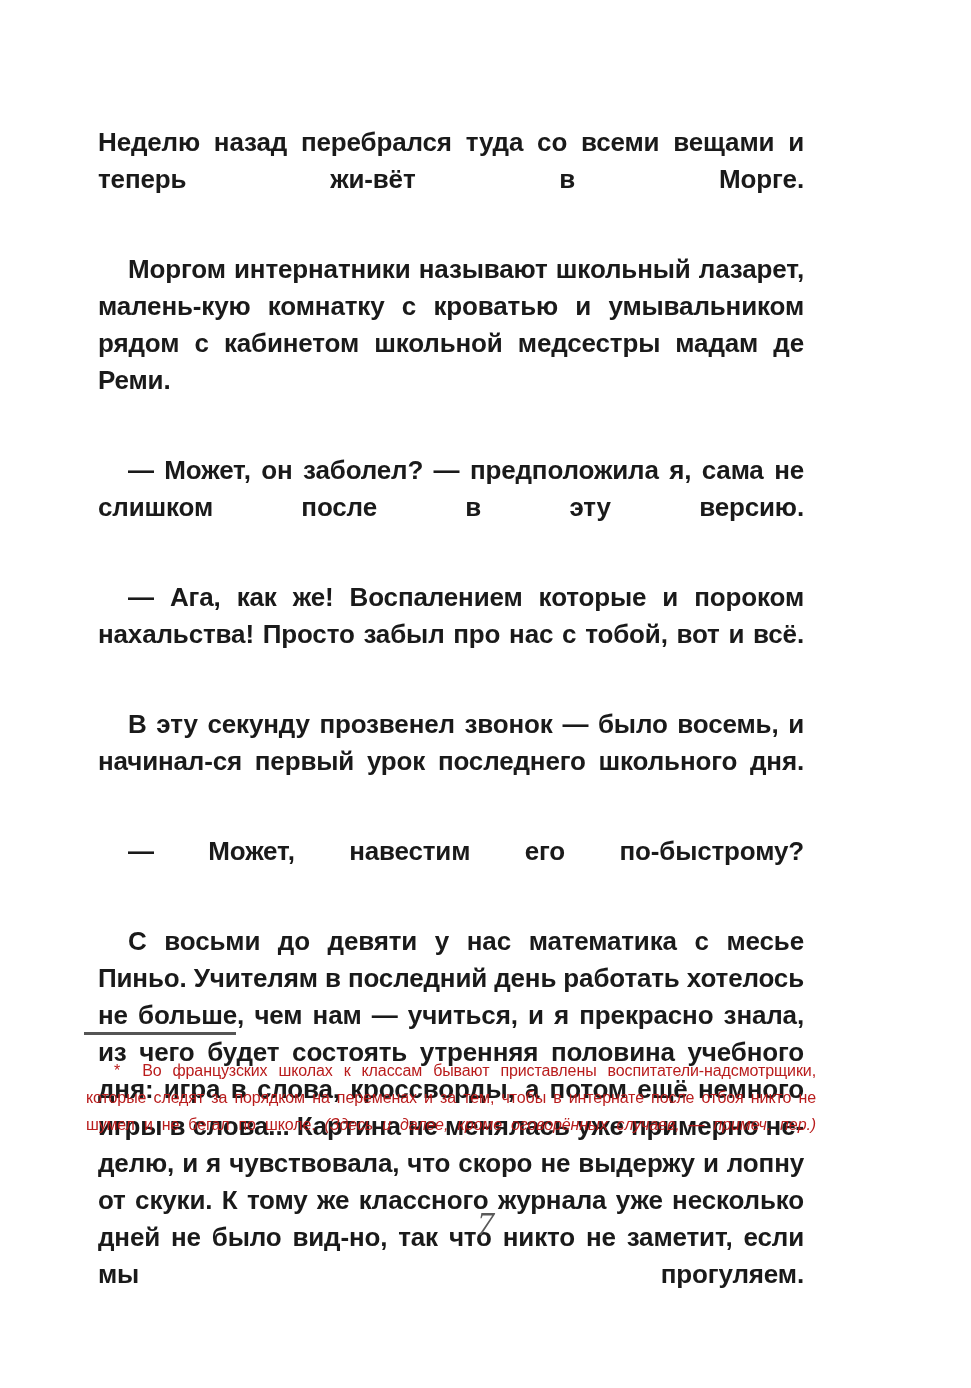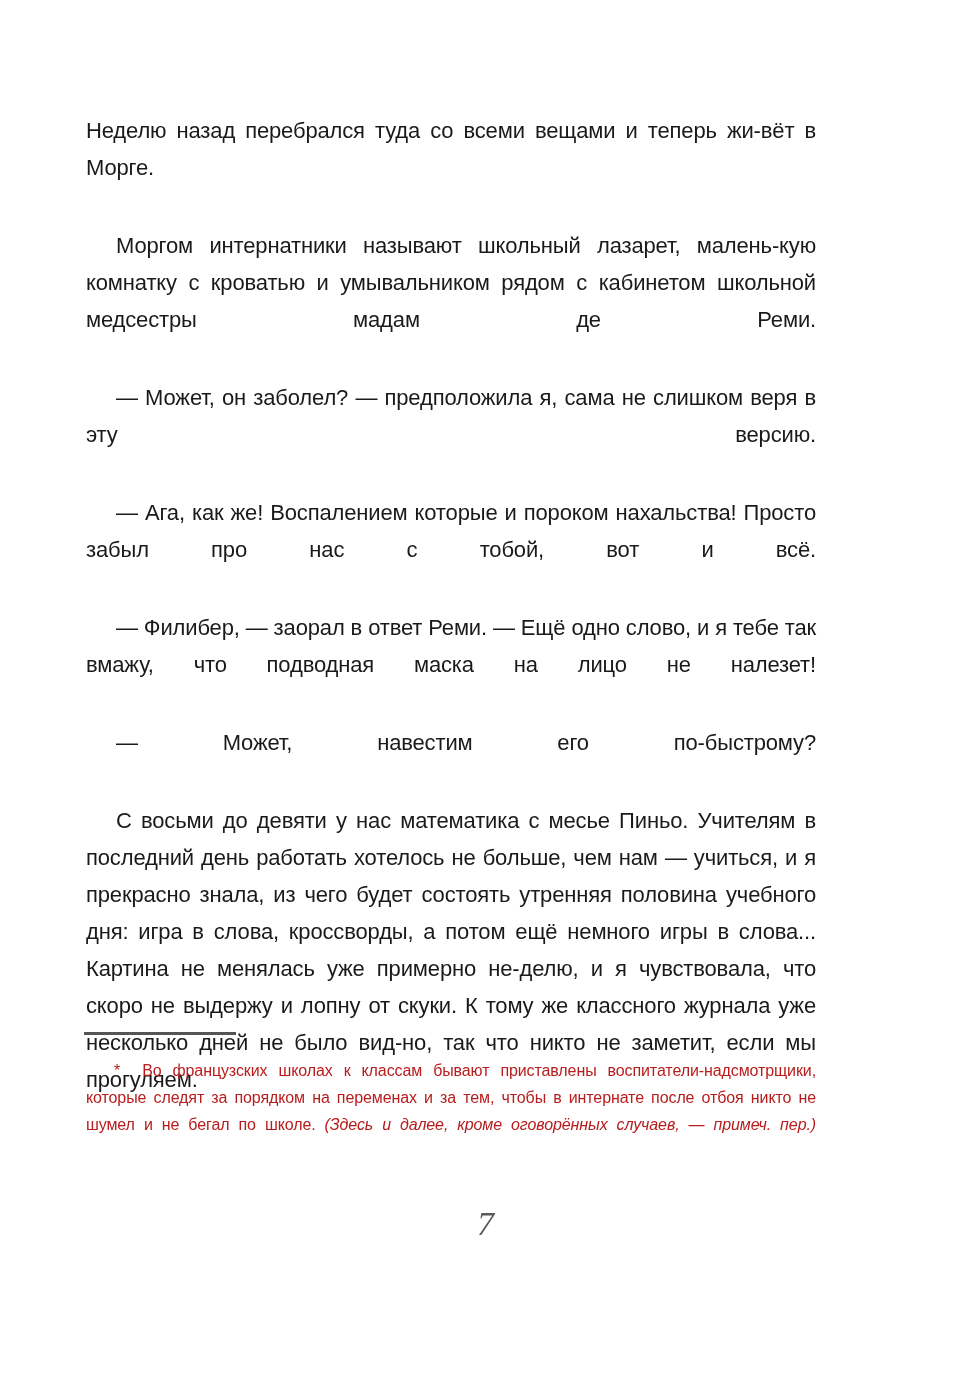--- a/index.html
+++ b/index.html
@@ -27,29 +27,30 @@
   }
 
   #body-text {
     position: absolute;
     left: 82px;
     top: 108px;
     width: 738px;
   }
 
   .para {
-    margin: 4px;
+    margin: 16px;
     text-align: justify;
     text-justify: inter-word;
-    font-size: 22px;
+    font-size: 26px;
     line-height: 37px;
     letter-spacing: -0.15px;
     text-indent: 30px;
     hyphens: manual;
     word-spacing: 0px;
+    font-weight: bold;
   }
   .para.first {
     text-indent: 0;
   }
   
   .para::after {
     content: "";
     display: inline-block;
     width: 100%;
   }
@@ -105,27 +106,27 @@
 
 
 <div id="page">
 
   <div id="body-text">
 
     <p class="para first">Неделю назад перебрался туда со всеми вещами и теперь жи-вёт в Морге.</p>
 
     <p class="para">Моргом интернатники называют школьный лазарет, малень-кую комнатку с кроватью и умывальником рядом с кабинетом школьной медсестры мадам де Реми.</p>
 
-    <p class="para">— Может, он заболел? — предположила я, сама не слишком веря в эту версию.</p>
+    <p class="para">— Может, он заболел? — предположила я, сама не слишком после в эту версию.</p>
 
     <p class="para">— Ага, как же! Воспалением которые и пороком нахальства! Просто забыл про нас с тобой, вот и всё.</p>
 
+    <p class="para">В эту секунду прозвенел звонок — было восемь, и начинал-ся первый урок последнего школьного дня.</p>
 
 
-    <p class="para">— Филибер, — заорал в ответ Реми. — Ещё одно слово, и я тебе так вмажу, что подводная маска на лицо не налезет!</p>
 
 
     <p class="para">— Может, навестим его по-быстрому?</p>
 
     <p class="para">С восьми до девяти у нас математика с месье Пиньо. Учителям в последний день работать хотелось не больше, чем нам — учиться, и я прекрасно знала, из чего будет состоять утренняя половина учебного дня: игра в слова, кроссворды, а потом ещё немного игры в слова... Картина не менялась уже примерно не-делю, и я чувствовала, что скоро не выдержу и лопну от скуки. К тому же классного журнала уже несколько дней не было вид-но, так что никто не заметит, если мы прогуляем.</p>
 
   </div>
 
   <div id="footnote-block">
     <div id="footnote-rule"></div>

